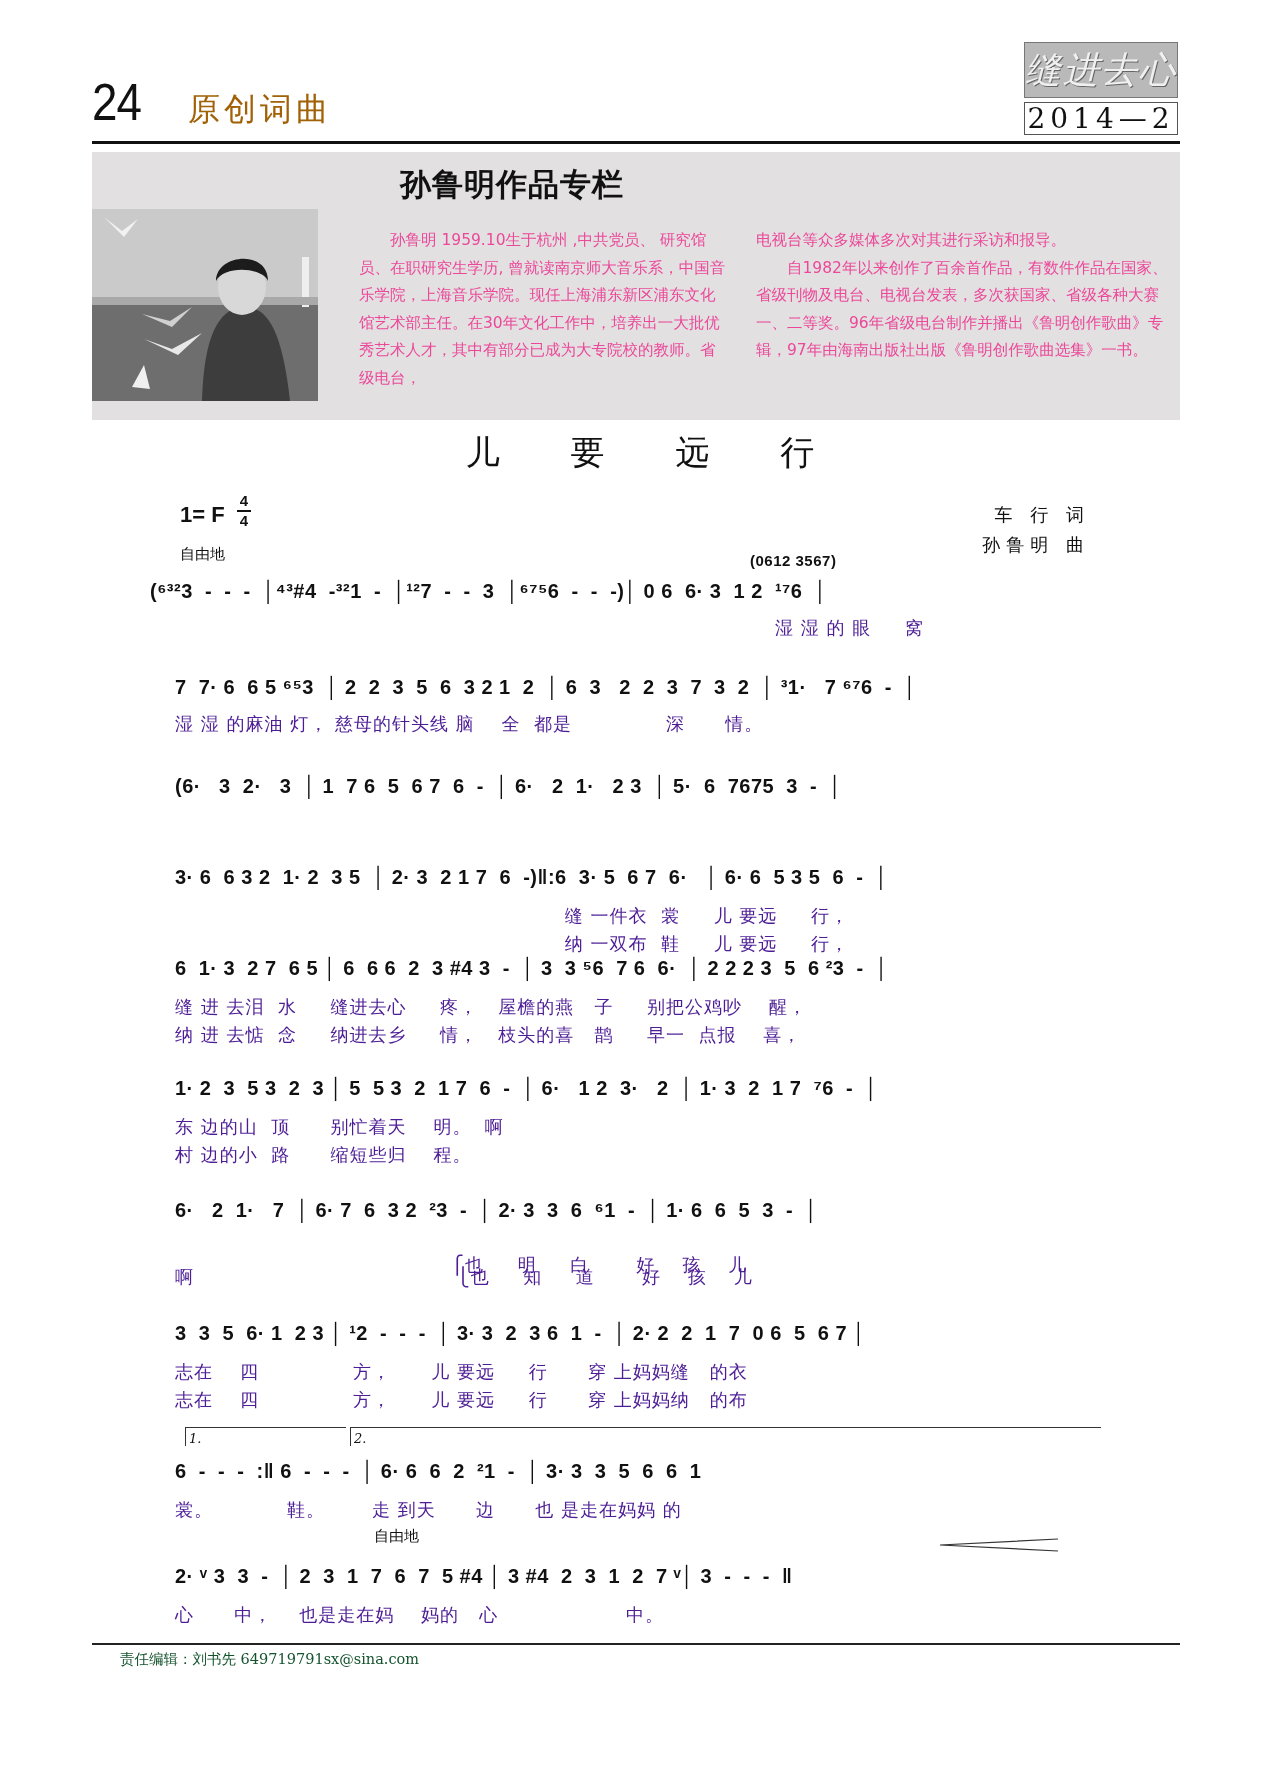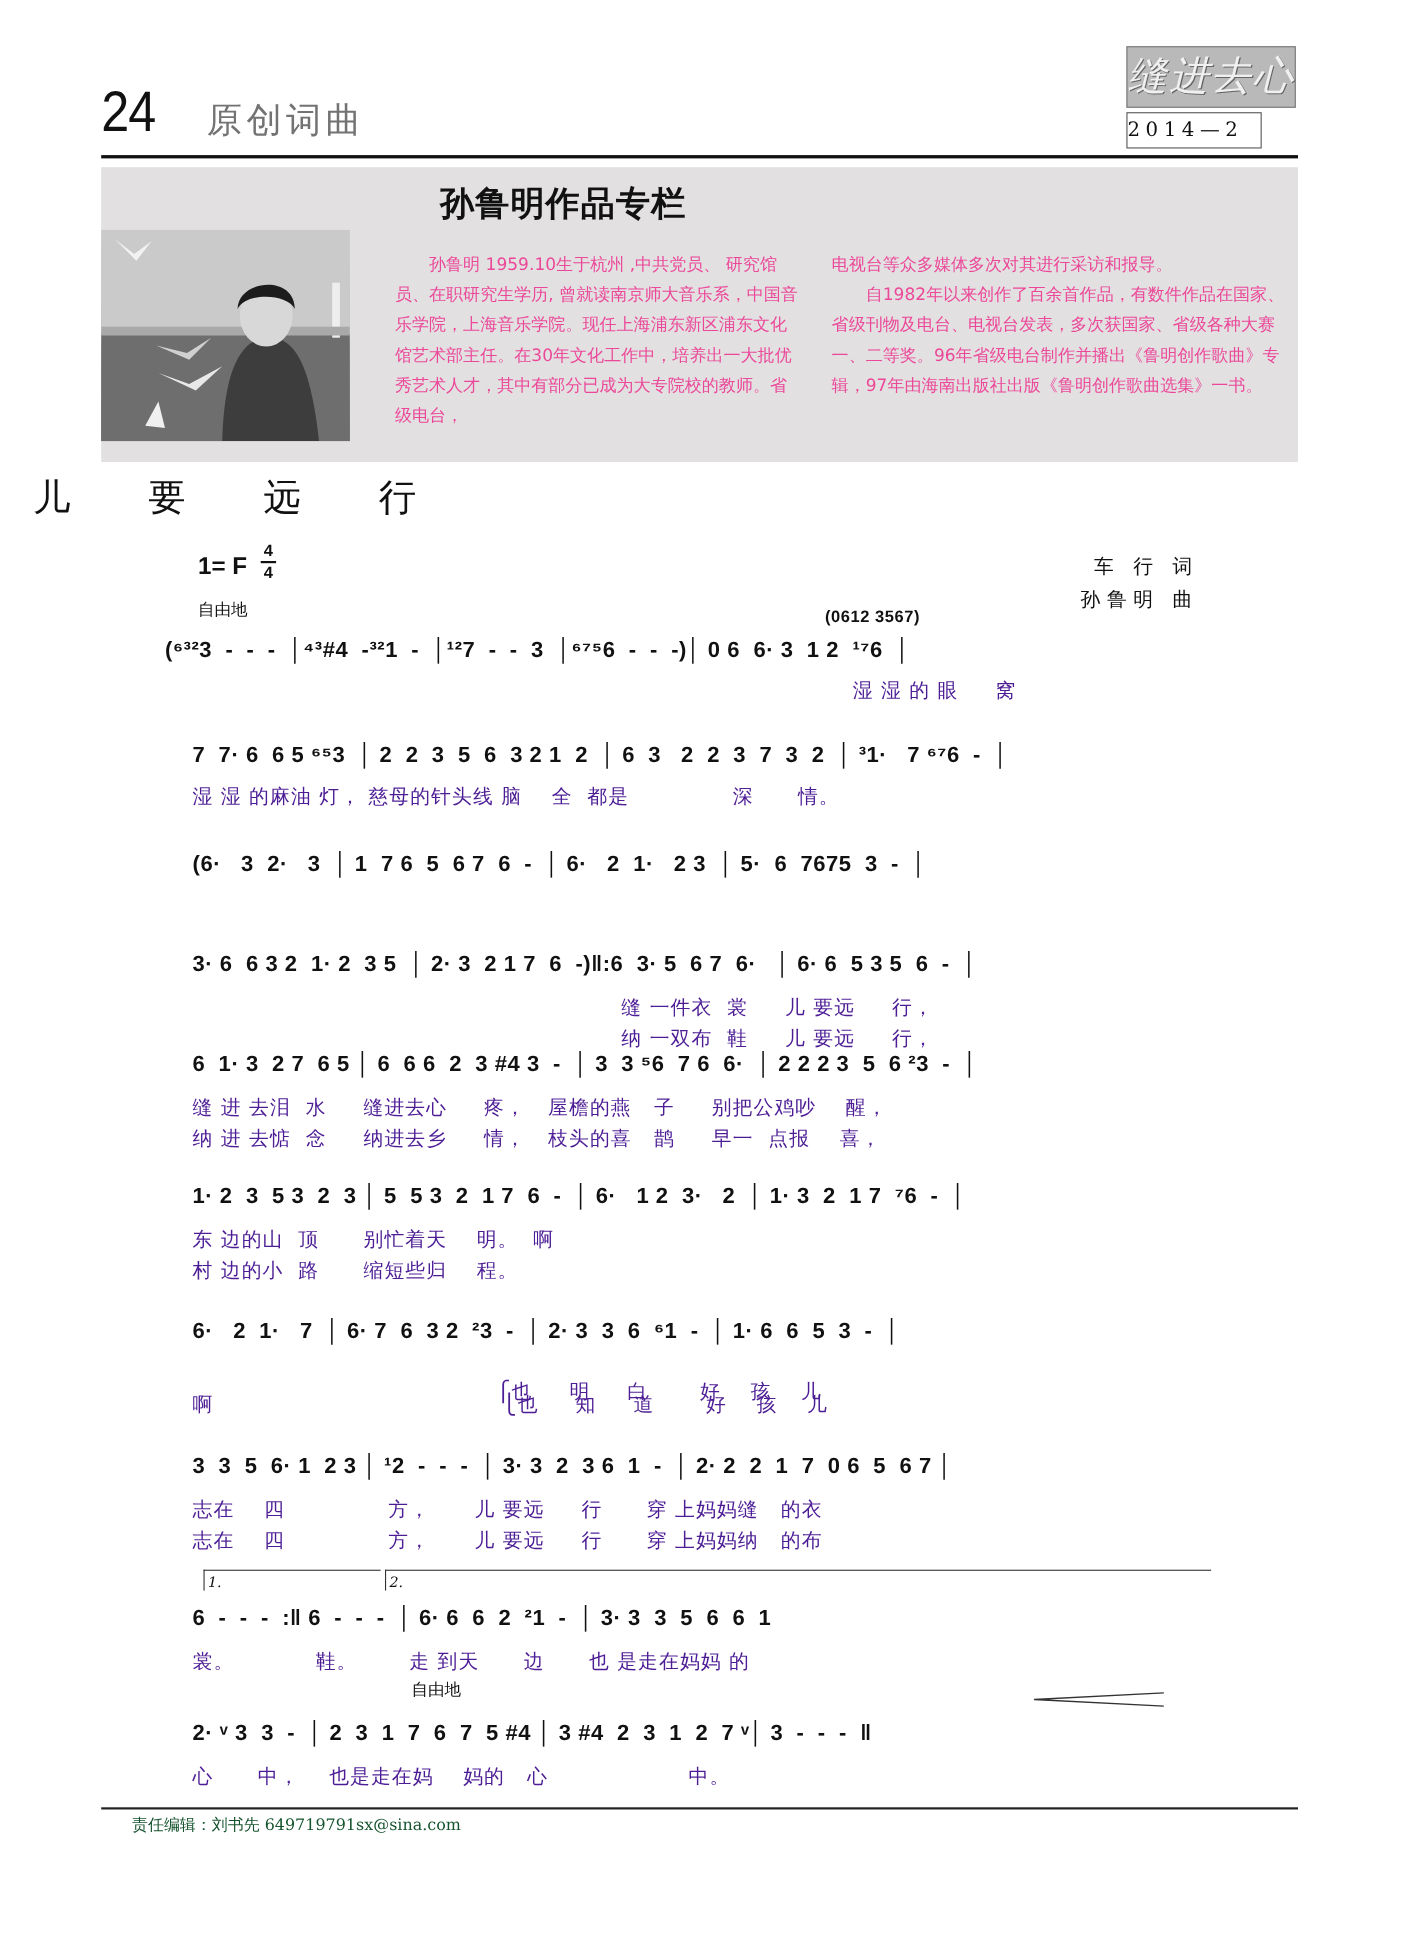--- a/index.html
+++ b/index.html
@@ -2,41 +2,41 @@
 <html><head>
 <meta charset="utf-8">
 <style>
   html, body { margin: 0; padding: 0; background: #ffffff; }
   body { width: 1280px; height: 1775px; position: relative; overflow: hidden;
          font-family: "DejaVu Sans", sans-serif; color: #111; }
   .abs { position: absolute; }
 
   
   .page-num { left: 92px; top: 72px; font-family: "Liberation Sans", sans-serif; font-size: 52px; font-weight: normal; letter-spacing: -1px; transform: scaleX(0.88); transform-origin: left; }
-  .section-title { left: 188px; top: 88px; font-family: "DejaVu Serif", serif; font-size: 32px; color: #737373; letter-spacing: 4px; font-weight: 300; }
+  .section-title { left: 188px; top: 88px; font-family: "DejaVu Serif", serif; font-size: 32px; color: #a16207; letter-spacing: 4px; font-weight: 300; }
   .logo-box { left: 1024px; top: 42px; width: 154px; height: 56px; background: #b9b9b9; border: 1px solid #777; box-sizing: border-box;
               font-family: "DejaVu Serif", serif; font-size: 36px; color: #f0f0f0; font-style: italic; text-align: center; line-height: 54px; letter-spacing: 2px;
               text-shadow: 1px 1px 0 #666; }
-  .issue-box { left: 1024px; top: 102px; width: 123px; height: 33px; border: 1px solid #555; box-sizing: border-box; background: #fff;
-               font-family: "DejaVu Serif", serif; font-size: 18px; text-align: left; line-height: 31px; letter-spacing: 5px; }
+  .issue-box { left: 1024px; top: 102px; width: 154px; height: 33px; border: 1px solid #555; box-sizing: border-box; background: #fff;
+               font-family: "DejaVu Serif", serif; font-size: 28px; text-align: center; line-height: 31px; letter-spacing: 5px; }
   .header-rule { left: 92px; top: 141px; width: 1088px; height: 3px; background: #111; }
 
   
   .bio-panel { left: 92px; top: 152px; width: 1088px; height: 268px; background: #e2e0e1; }
   .bio-title { left: 400px; top: 164px; font-family: "DejaVu Serif", serif; font-size: 31px; font-weight: bold; letter-spacing: 1px; }
   .photo { left: 92px; top: 209px; width: 226px; height: 192px; overflow: hidden;
            background: linear-gradient(180deg, #cfcfcf 0%, #bdbdbd 45%, #7d7d7d 55%, #5f5f5f 100%); }
   .bio-col { font-size: 15.5px; line-height: 27.5px; color: #ec4899; }
   .bio-col p { margin: 0; }
   .bio-left { left: 359px; top: 227px; width: 370px; }
   .bio-right { left: 756px; top: 227px; width: 420px; }
   .indent { text-indent: 2em; }
 
   
-  .song-title { left: 0; width: 1280px; top: 430px; font-family: "DejaVu Serif", serif; font-size: 34px; letter-spacing: 30px; text-indent: 30px; }
+  .song-title { left: 0; width: 1280px; top: 430px; text-align: center; font-family: "DejaVu Serif", serif; font-size: 34px; letter-spacing: 30px; text-indent: 30px; }
 
   .key-sig { left: 180px; top: 502px; font-family: "Liberation Sans", sans-serif; font-weight: bold; font-size: 22px; }
   .time-sig { left: 237px; top: 492px; font-family: "Liberation Sans", sans-serif; font-weight: bold; font-size: 15px; line-height: 18px; text-align: center; }
   .time-sig .bar { display:block; width: 14px; height: 2px; background:#111; margin: 0 auto; }
   .tempo { font-size: 15px; }
   .credit { left: 960px; font-family: "DejaVu Serif", serif; font-size: 18px; letter-spacing: 6px; text-align: right; width: 130px; }
 
   
   .score-line { position: absolute; left: 160px; width: 940px; }
   .notes { position: absolute; top: 0; left: 0; white-space: pre; font-family: "Liberation Sans", sans-serif; font-weight: bold; font-size: 20px; letter-spacing: 0.5px; }

